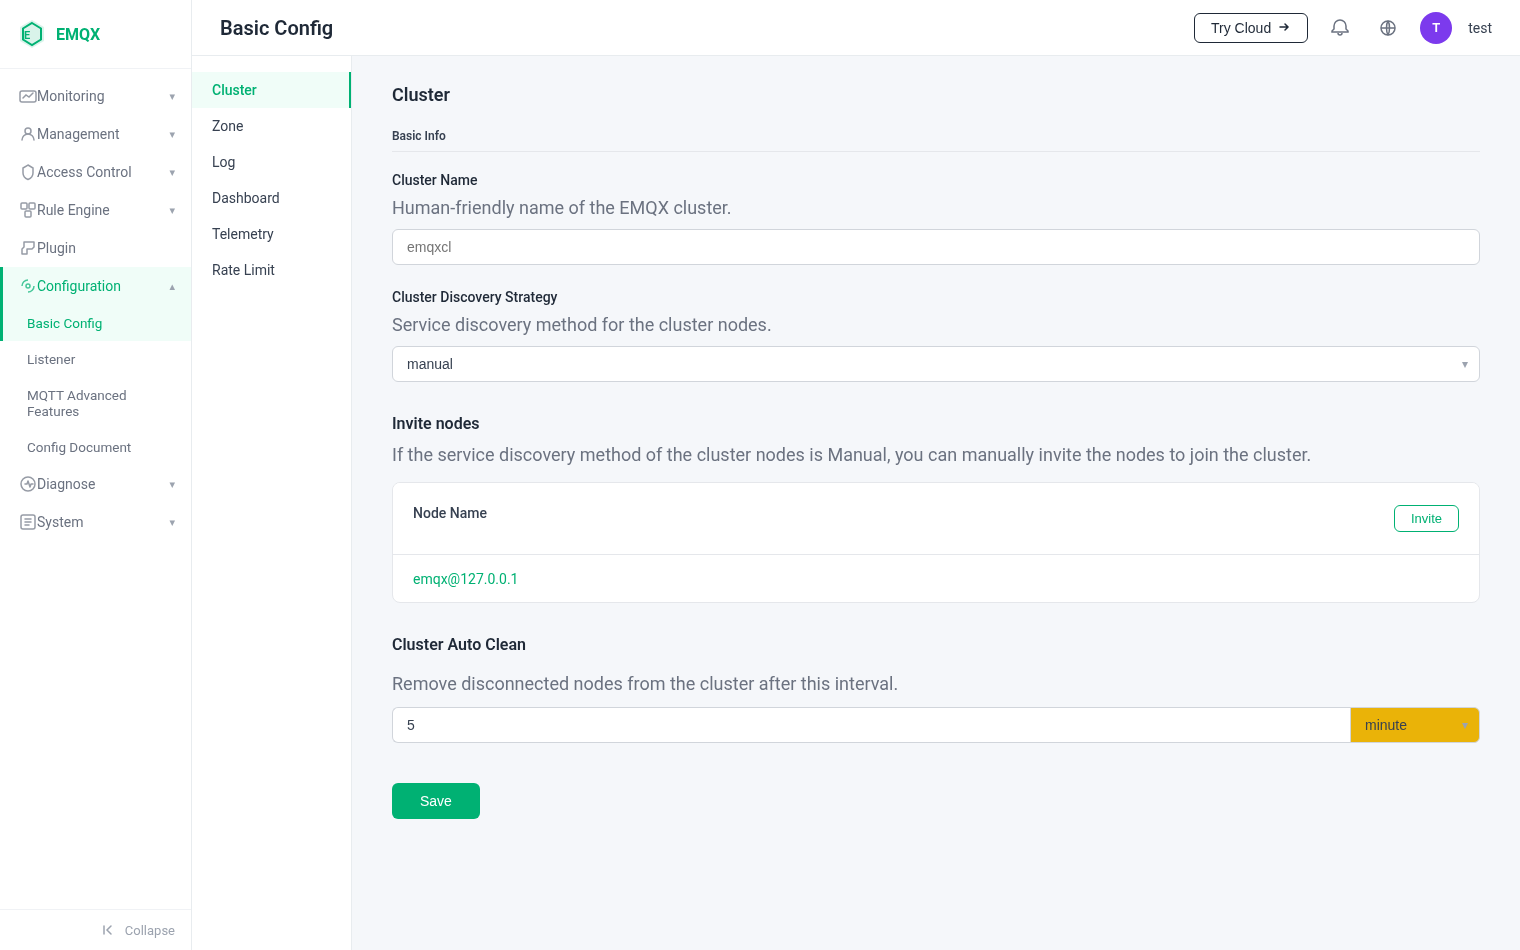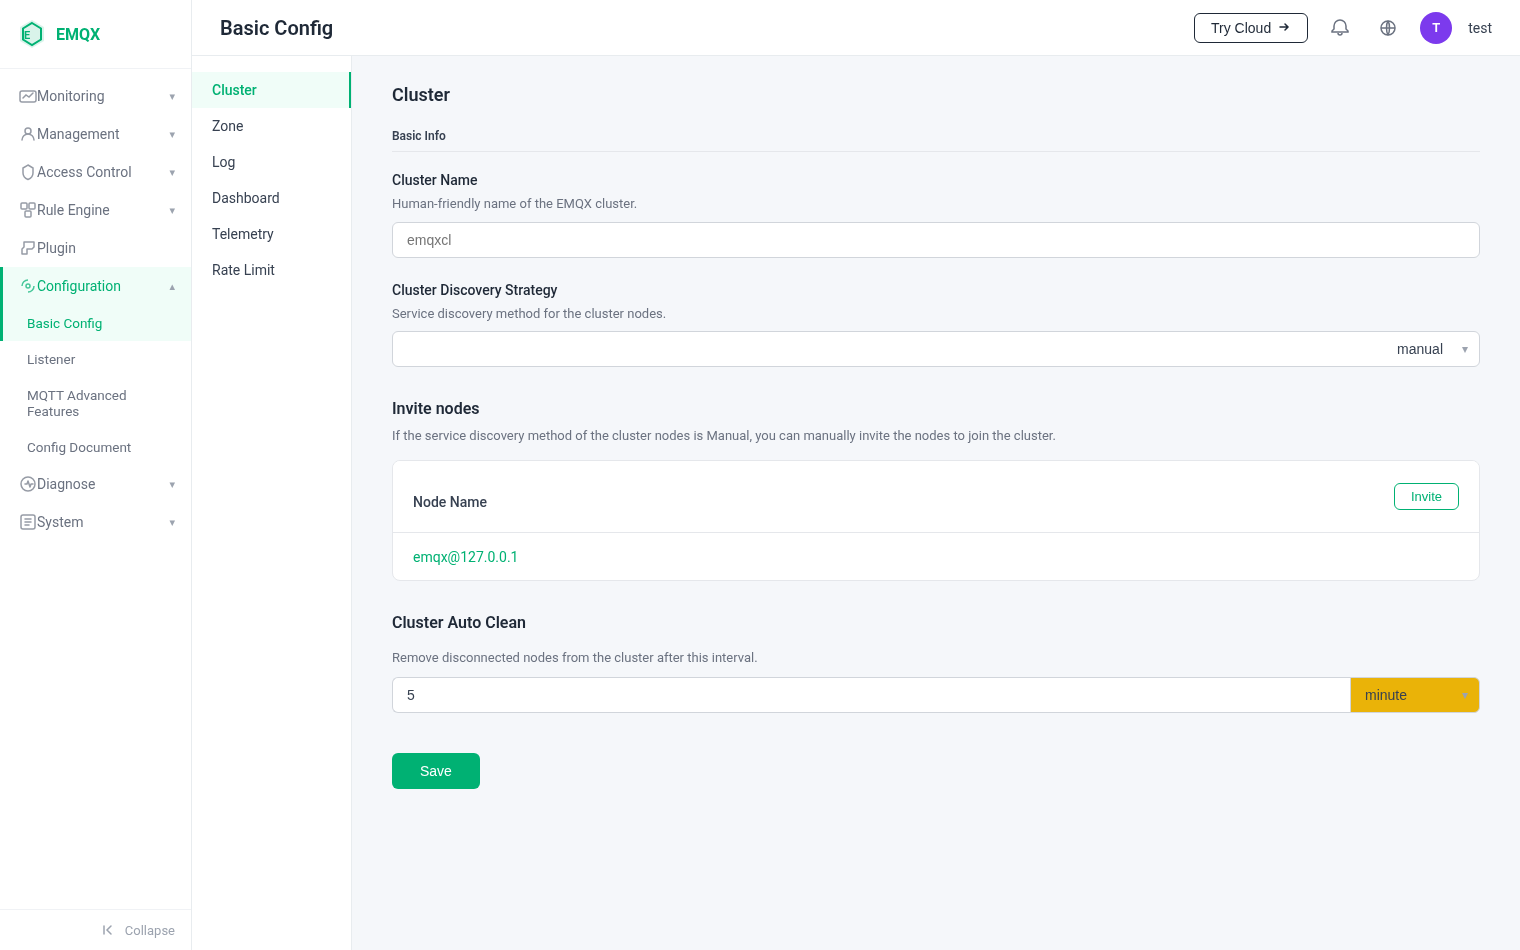--- a/index.html
+++ b/index.html
@@ -179,21 +179,21 @@
     .field-group {
       margin-bottom: 24px;
     }
     .field-label {
       font-size: 14px;
       font-weight: 500;
       color: #1f2937;
       margin-bottom: 6px;
     }
     .field-desc {
-      font-size: 13px;
+      font-size: 18px;
       color: #6b7280;
       margin-bottom: 8px;
       line-height: 1.5;
     }
     .field-input {
       width: 100%;
       padding: 9px 14px;
       border: 1px solid #d1d5db;
       border-radius: 6px;
       font-size: 14px;
@@ -209,42 +209,41 @@
       width: 100%;
       padding: 9px 36px 9px 14px;
       border: 1px solid #d1d5db;
       border-radius: 6px;
       font-size: 14px;
       color: #374151;
       background: #fff;
       appearance: none;
       outline: none;
       cursor: pointer;
-      text-align: right;
     }
     .select-chevron {
       position: absolute;
       right: 12px;
       top: 50%;
       transform: translateY(-50%);
       color: #9ca3af;
       pointer-events: none;
       font-size: 12px;
     }
 
     
     .invite-table {
       border: 1px solid #e5e7eb;
       border-radius: 8px;
       background: #fff;
       overflow: hidden;
     }
     .invite-table-header {
       display: flex;
-      align-items: flex-end;
+      align-items: flex-start;
       justify-content: space-between;
       padding: 22px 20px;
       border-bottom: 1px solid #e5e7eb;
       background: #fff;
     }
     .invite-table-col {
       font-size: 14px;
       font-weight: 500;
       color: #374151;
     }

